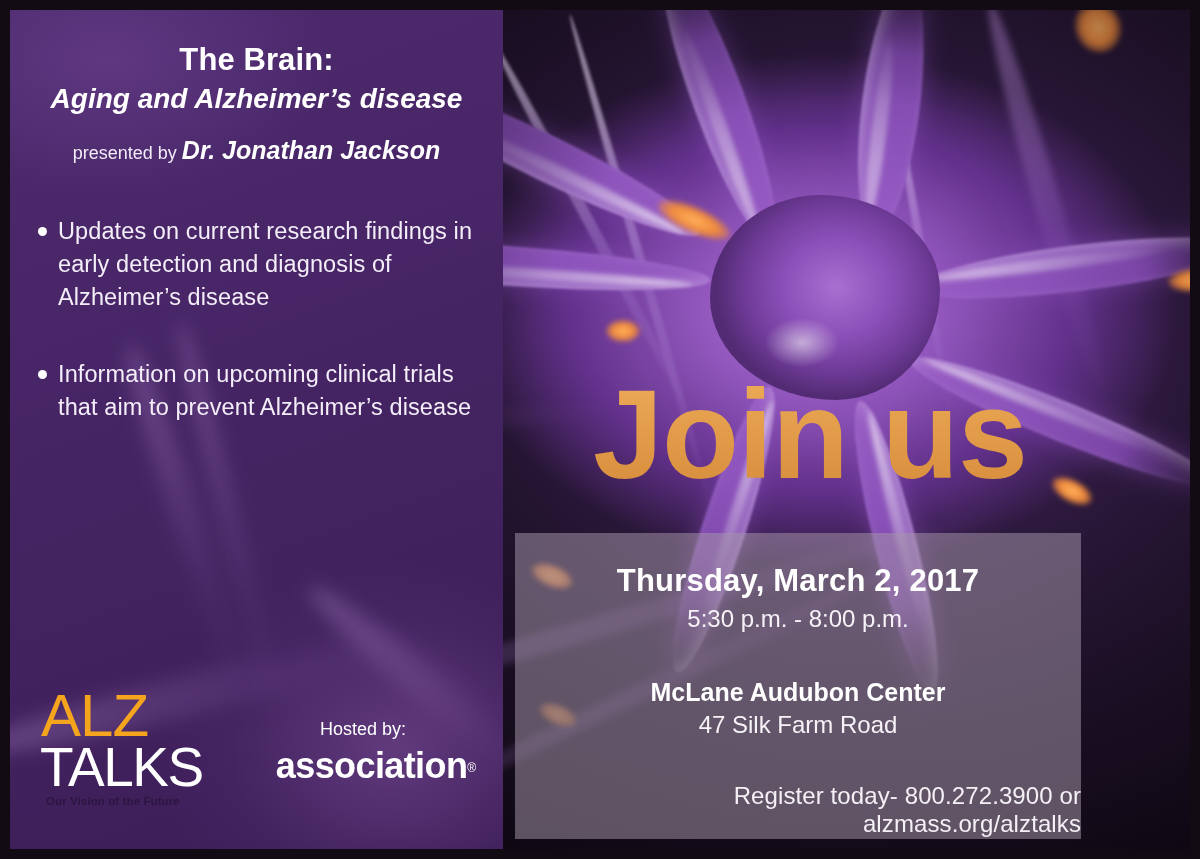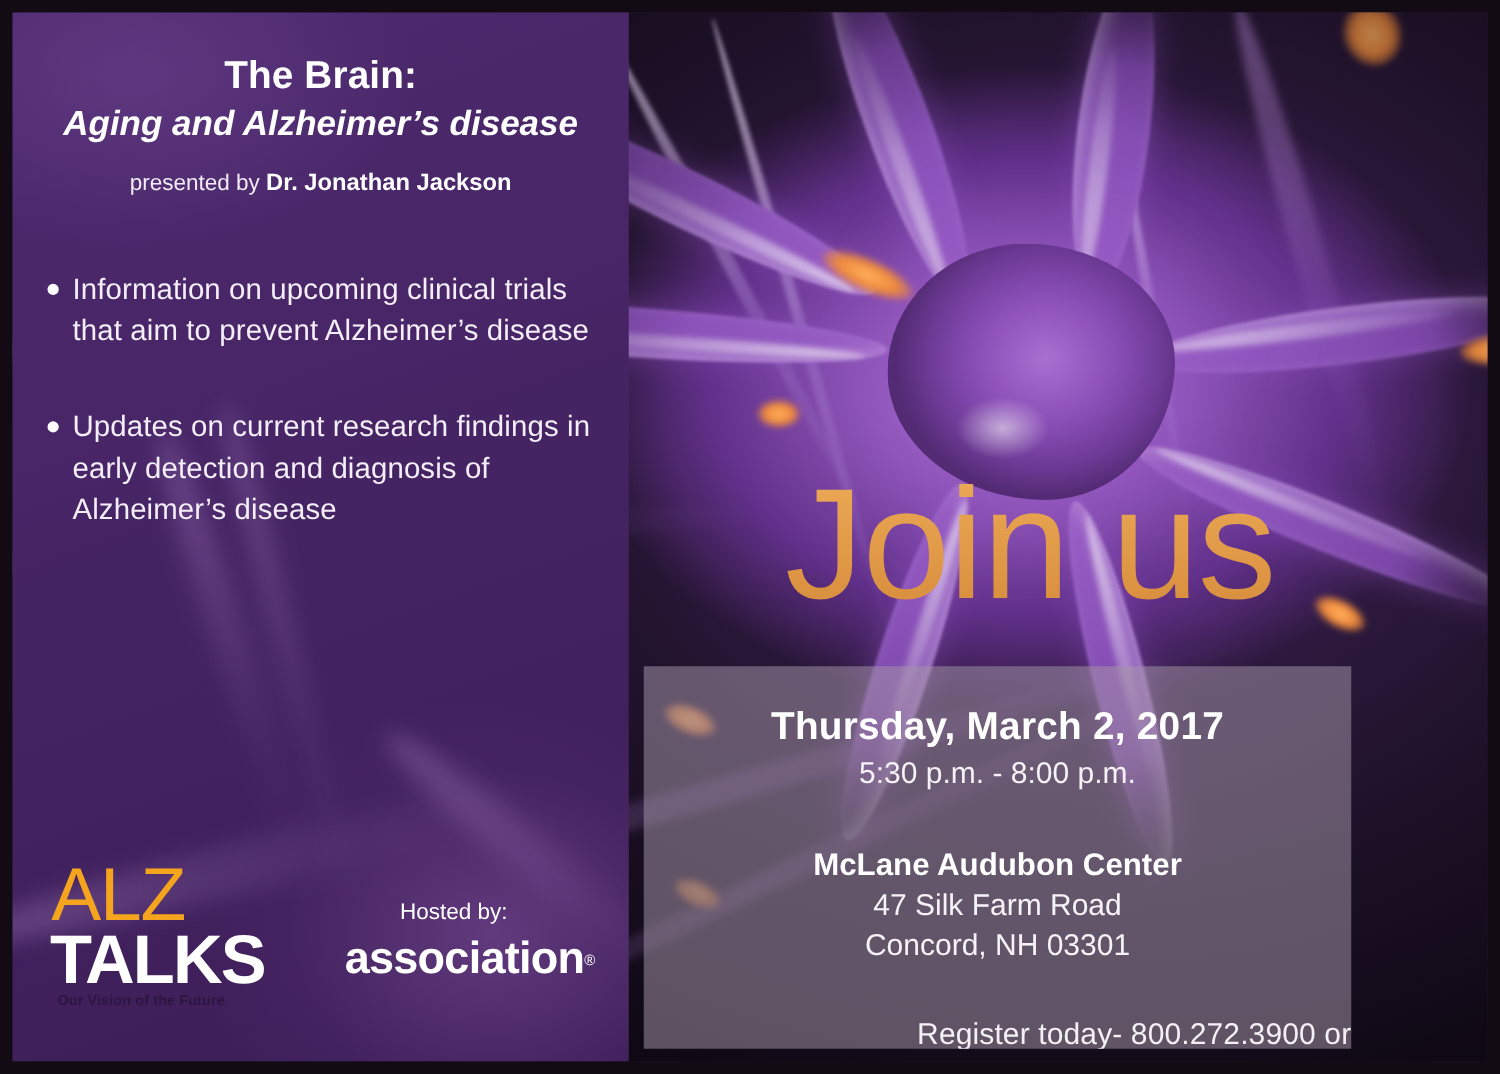--- a/index.html
+++ b/index.html
@@ -140,22 +140,23 @@
     margin-top: 3px;
   }
   .presenter {
     margin-top: 20px;
     font-size: 18px;
     color: #f3ecf8;
     font-weight: 300;
   }
   .presenter b {
     font-weight: bold;
-    font-size: 19px;
-    color: #ffffff;
+    font-size: 25px;
+    color: #ffffff;
+    font-style: italic;
   }
 
   .bullets {
     position: absolute;
     left: 28px; top: 205px;
     width: 452px;
     color: #f4eef9;
   }
   .bullet {
     display: flex;
@@ -186,21 +187,21 @@
   .alz-word {
     font-size: 60px;
     font-weight: normal;
     color: #f5a41e;
     letter-spacing: -1px;
     display: block;
     margin-left: 1px;
   }
   .talks-word {
     font-size: 55px;
-    font-weight: bold;
+    font-weight: normal;
     color: #ffffff;
     letter-spacing: -1.5px;
     display: block;
     margin-top: -6px;
   }
   .alz-tagline {
     display: block;
     margin-top: 1px;
     margin-left: 6px;
     font-size: 11.5px;
@@ -252,23 +253,23 @@
   }
   .assoc-reg {
     font-size: 12px;
     vertical-align: super;
     font-weight: normal;
   }
 
   
   .joinus {
     position: absolute;
-    left: 628px; top: 372px;
+    left: 593px; top: 372px;
     font-size: 126px;
-    font-weight: normal;
+    font-weight: bold;
     letter-spacing: -1px;
     line-height: 1;
     color: #e5a04f;
     background: linear-gradient(180deg, #edab58 0%, #e19a47 55%, #d58c3d 100%);
     -webkit-background-clip: text;
     background-clip: text;
     -webkit-text-fill-color: transparent;
     z-index: 6;
   }
 
@@ -367,25 +368,25 @@
         <div class="title-sub">Aging and Alzheimer’s disease</div>
         <div class="presenter">
           <span>presented by</span>
           <b>Dr. Jonathan Jackson</b>
         </div>
       </div>
 
       <div class="bullets">
         <div class="bullet">
           <span class="bullet-dot"></span>
-          <span class="bullet-text">Information on upcoming clinical trials that aim to prevent Alzheimer’s disease</span>
+          <span class="bullet-text">Updates on current research findings in early detection and diagnosis of Alzheimer’s disease</span>
         </div>
         <div class="bullet">
           <span class="bullet-dot"></span>
-          <span class="bullet-text">Updates on current research findings in early detection and diagnosis of Alzheimer’s disease</span>
+          <span class="bullet-text">Information on upcoming clinical trials that aim to prevent Alzheimer’s disease</span>
         </div>
       </div>
 
       <div class="alztalks">
         <span class="alz-word">ALZ</span>
         <span class="talks-word">TALKS</span>
         <span class="alz-tagline">Our Vision of the Future</span>
       </div>
 
       <div class="hosted">
@@ -399,18 +400,17 @@
   </div>
 
   <div class="joinus">Join us</div>
 
   <div class="details">
     <div class="details-inner">
       <div class="det-date">Thursday, March 2, 2017</div>
       <div class="det-time">5:30 p.m. - 8:00 p.m.</div>
       <div class="det-venue">McLane Audubon Center</div>
       <div class="det-addr1">47 Silk Farm Road</div>
-      <div class="det-addr2">Concord, NH 03301</div>
       <div class="det-register">Register today- 800.272.3900 or alzmass.org/alztalks</div>
     </div>
   </div>
 
 </div>
 
 </body></html>

